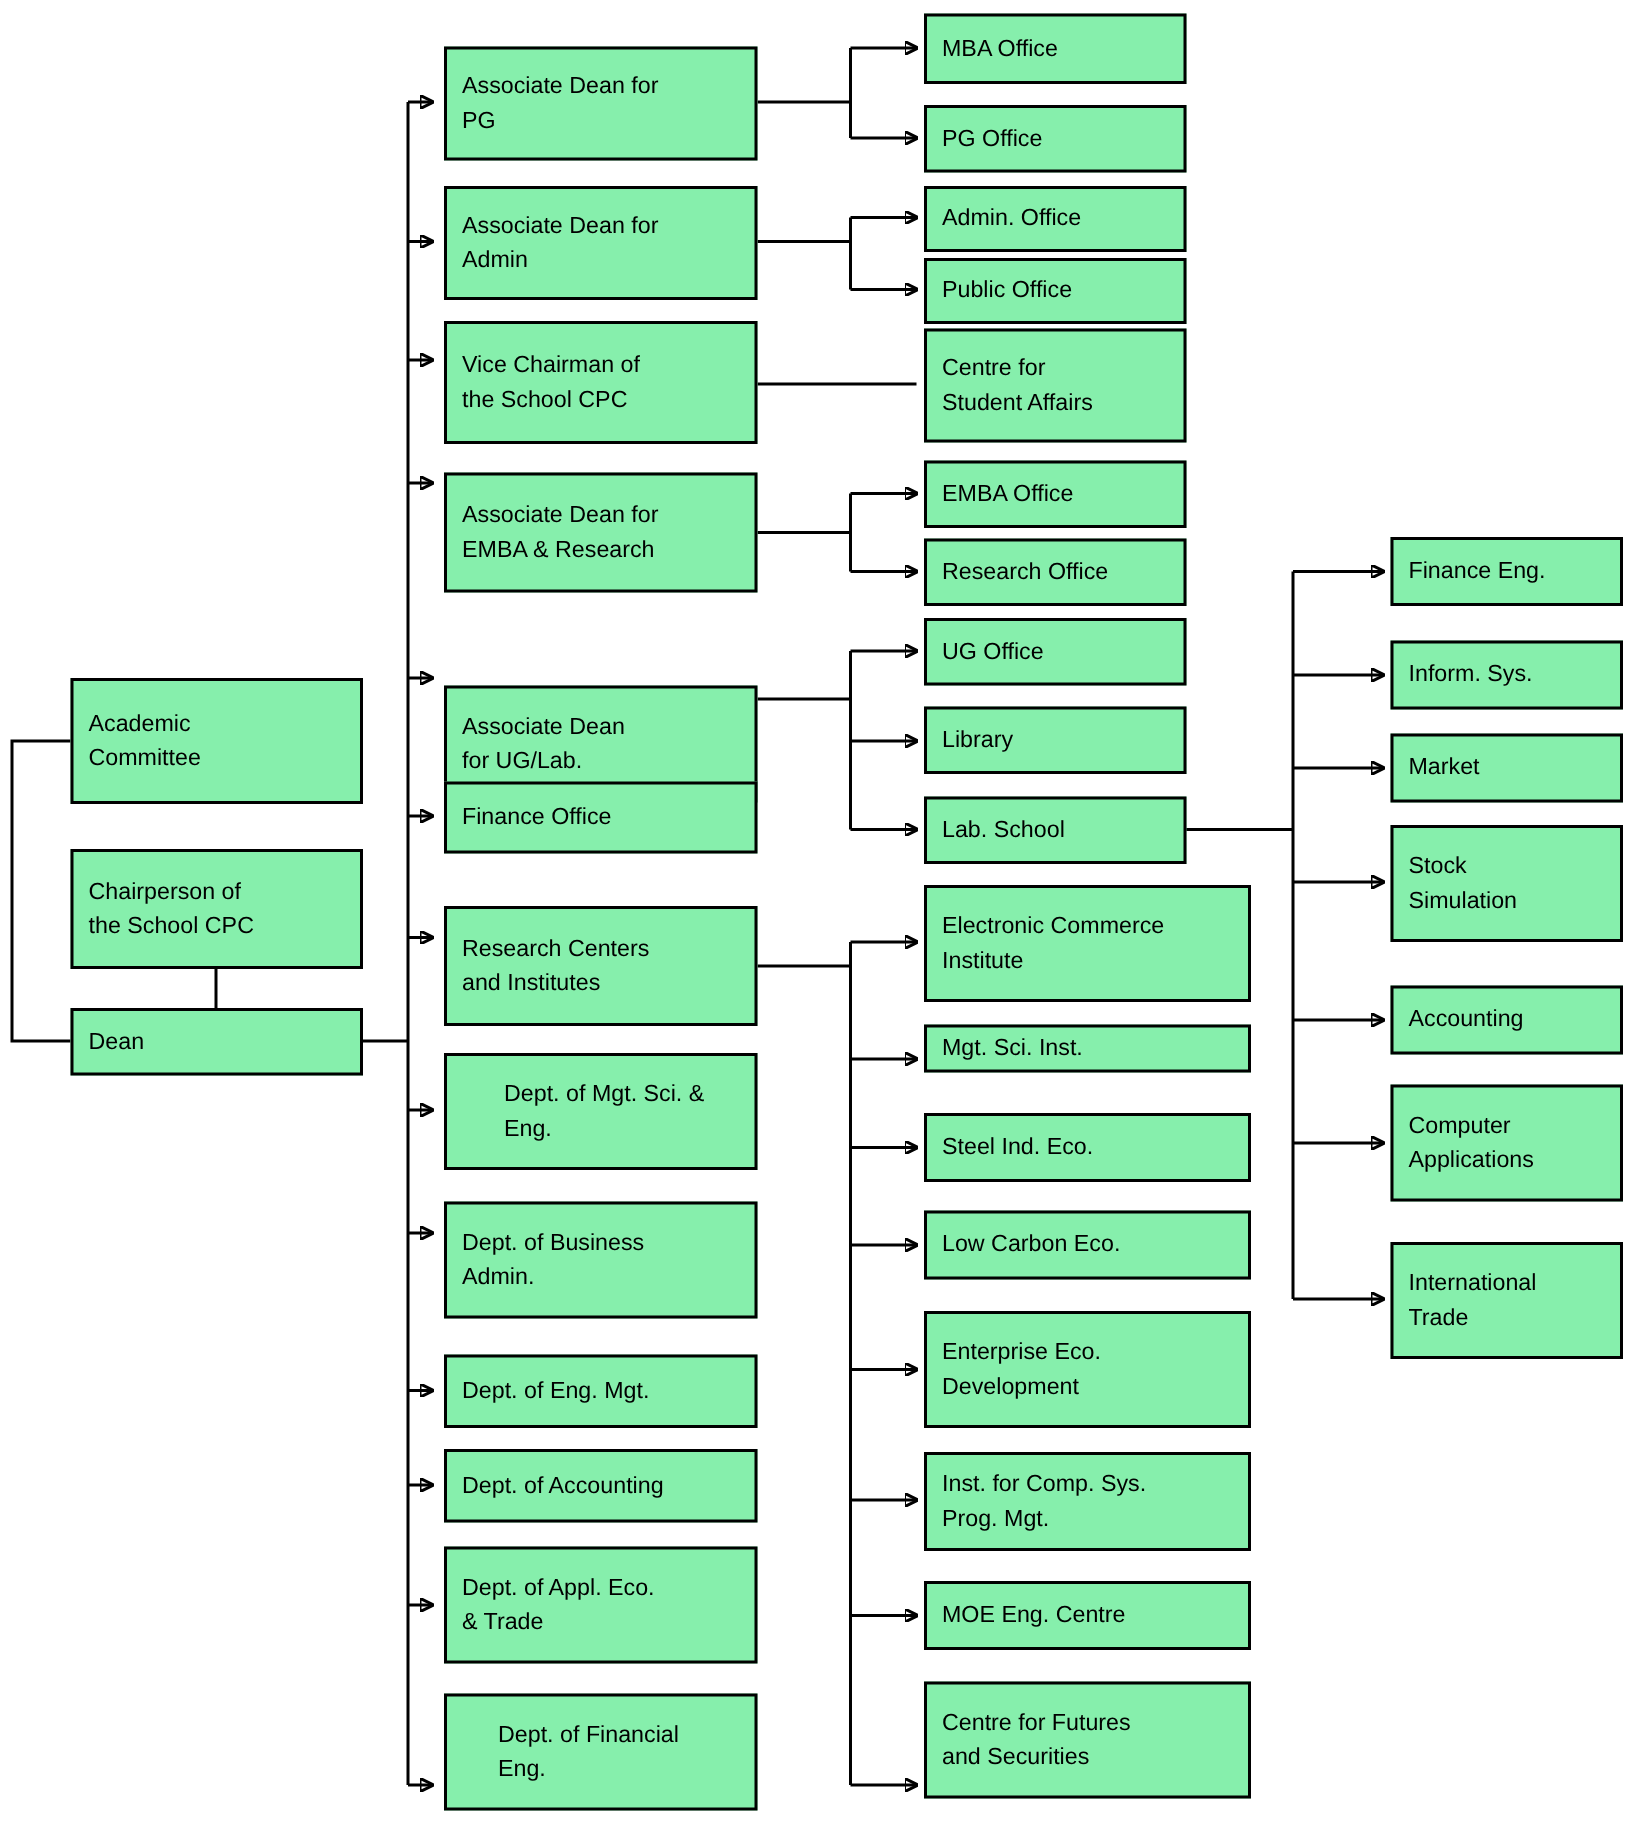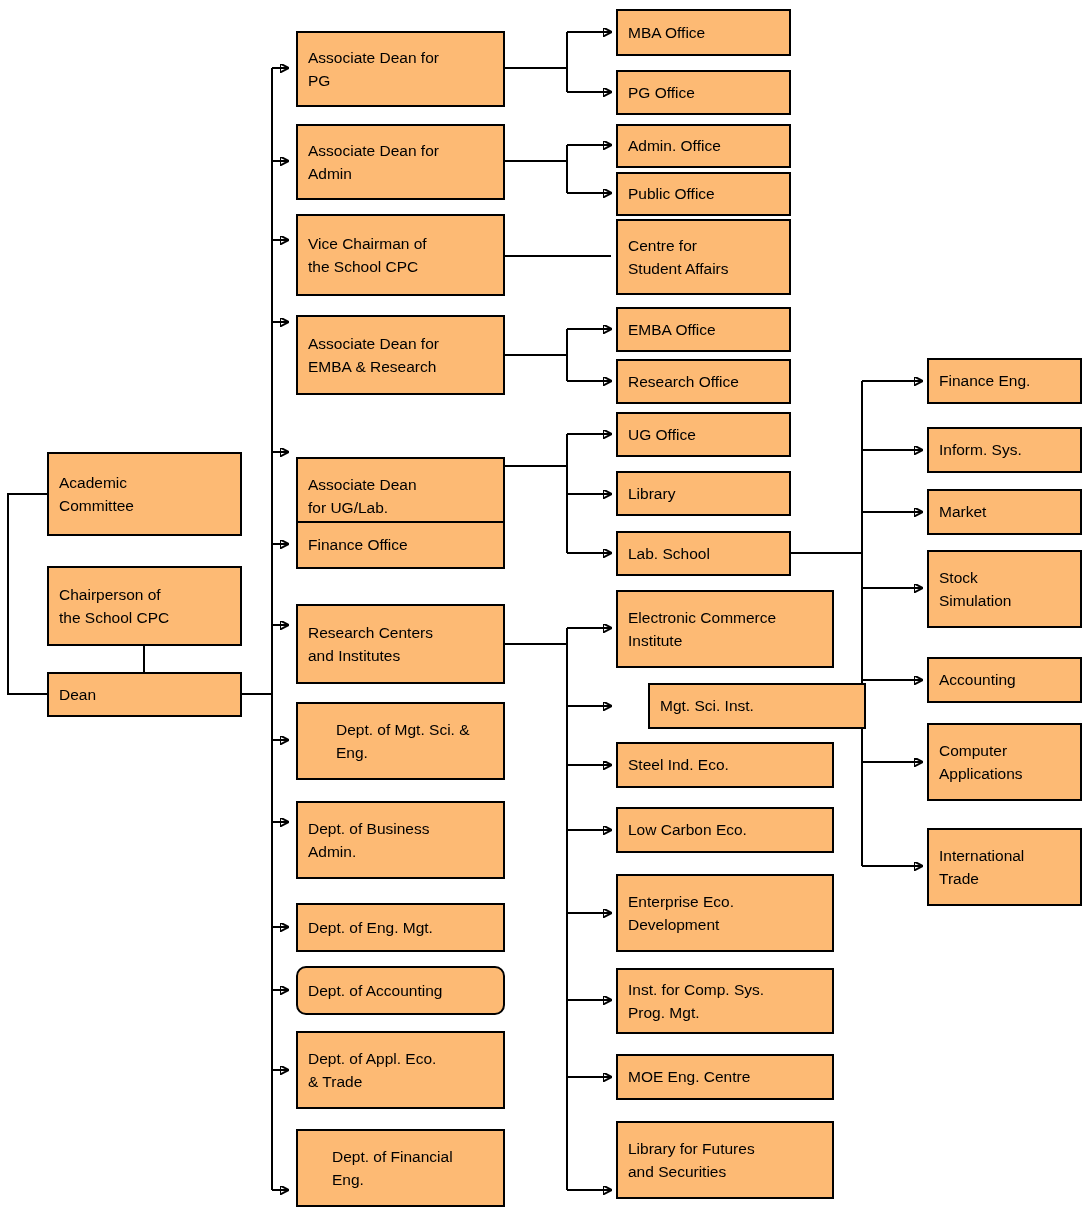--- a/index.html
+++ b/index.html
@@ -12,21 +12,21 @@
     width: 1089px;
     height: 1214px;
     background: #ffffff;
     font-family: "Liberation Sans", sans-serif;
     overflow: hidden;
   }
   .node {
     position: absolute;
     box-sizing: border-box;
     border: 2px solid #000000;
-    background: #fdba74;
+    background: #86efac;
     color: #000000;
     display: flex;
     flex-direction: column;
     justify-content: center;
     font-size: 15.5px;
     line-height: 1.5;
     padding: 4px 10px;
     white-space: pre-line;
     z-index: 2;
   }
@@ -150,21 +150,21 @@
 and Institutes</div>
 
   <div class="node" style="left:296px; top:702px; width:209px; height:78px;padding-left:38px;">Dept. of Mgt. Sci. &amp;
 Eng.</div>
 
   <div class="node" style="left:296px; top:801px; width:209px; height:78px;">Dept. of Business
 Admin.</div>
 
   <div class="node" style="left:296px; top:903px; width:209px; height:49px;">Dept. of Eng. Mgt.</div>
 
-  <div class="node" style="left:296px; top:966px; width:209px; height:49px;border-radius:10px;">Dept. of Accounting</div>
+  <div class="node" style="left:296px; top:966px; width:209px; height:49px;">Dept. of Accounting</div>
 
   <div class="node" style="left:296px; top:1031px; width:209px; height:78px;">Dept. of Appl. Eco.
 &amp; Trade</div>
 
   <div class="node" style="left:296px; top:1129px; width:209px; height:78px;padding-left:34px;">Dept. of Financial
 Eng.</div>
 
   <div class="node" style="left:616px; top:9px; width:175px; height:47px;">MBA Office</div>
 
   <div class="node" style="left:616px; top:70px; width:175px; height:45px;">PG Office</div>
@@ -182,35 +182,35 @@
 
   <div class="node" style="left:616px; top:412px; width:175px; height:45px;">UG Office</div>
 
   <div class="node" style="left:616px; top:471px; width:175px; height:45px;">Library</div>
 
   <div class="node" style="left:616px; top:531px; width:175px; height:45px;">Lab. School</div>
 
   <div class="node" style="left:616px; top:590px; width:218px; height:78px;">Electronic Commerce
 Institute</div>
 
-  <div class="node" style="left:616px; top:683px; width:218px; height:46px;margin-left:32px;">Mgt. Sci. Inst.</div>
+  <div class="node" style="left:616px; top:683px; width:218px; height:32px;">Mgt. Sci. Inst.</div>
 
   <div class="node" style="left:616px; top:742px; width:218px; height:46px;">Steel Ind. Eco.</div>
 
   <div class="node" style="left:616px; top:807px; width:218px; height:46px;">Low Carbon Eco.</div>
 
   <div class="node" style="left:616px; top:874px; width:218px; height:78px;">Enterprise Eco.
 Development</div>
 
   <div class="node" style="left:616px; top:968px; width:218px; height:66px;">Inst. for Comp. Sys.
 Prog. Mgt.</div>
 
   <div class="node" style="left:616px; top:1054px; width:218px; height:46px;">MOE Eng. Centre</div>
 
-  <div class="node" style="left:616px; top:1121px; width:218px; height:78px;">Library for Futures
+  <div class="node" style="left:616px; top:1121px; width:218px; height:78px;">Centre for Futures
 and Securities</div>
 
   <div class="node" style="left:927px; top:358px; width:155px; height:46px;">Finance Eng.</div>
 
   <div class="node" style="left:927px; top:427px; width:155px; height:46px;">Inform. Sys.</div>
 
   <div class="node" style="left:927px; top:489px; width:155px; height:46px;">Market</div>
 
   <div class="node" style="left:927px; top:657px; width:155px; height:46px;">Accounting</div>
 

